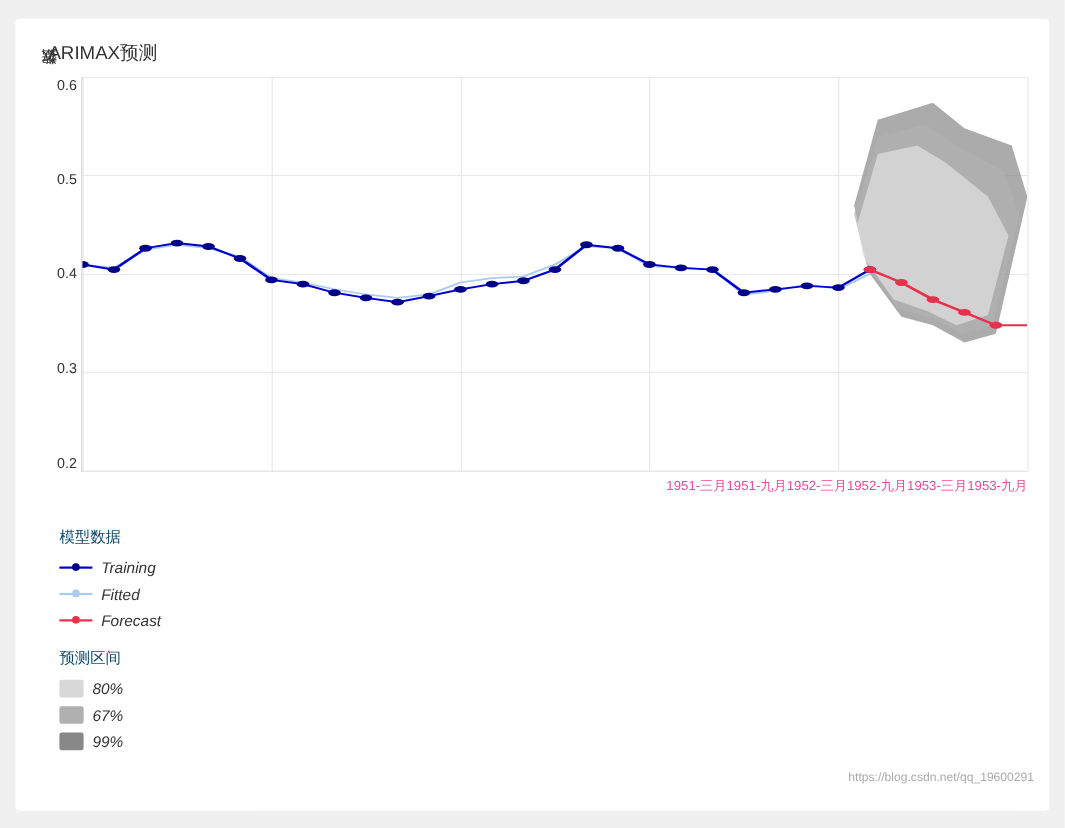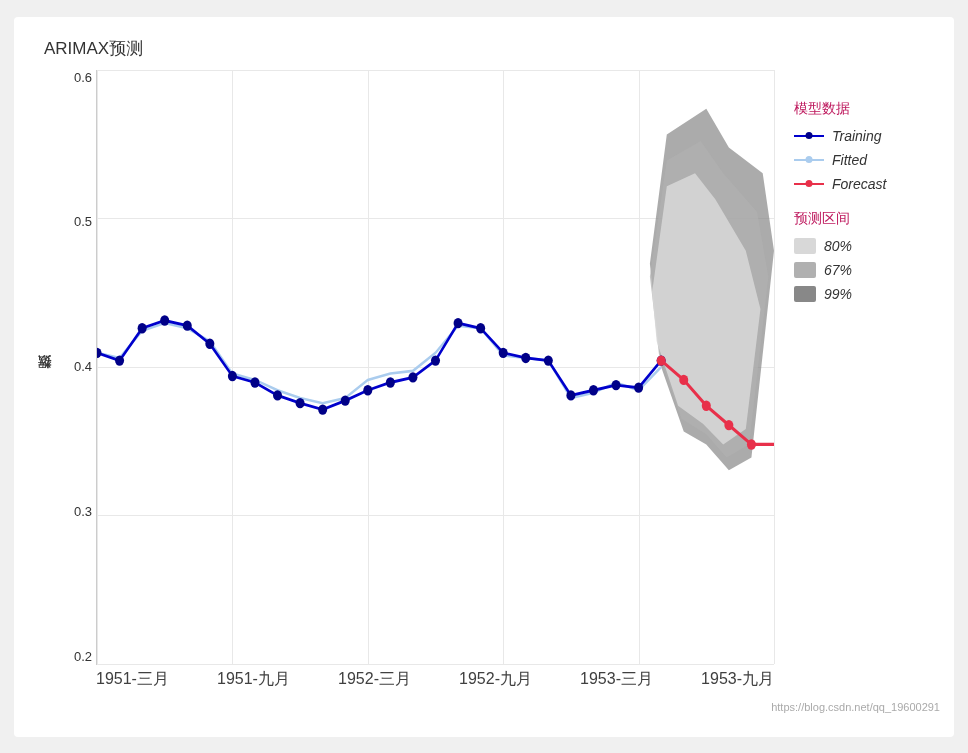--- a/index.html
+++ b/index.html
@@ -22,21 +22,21 @@
     }
     .title {
       font-size: 17px;
       font-weight: normal;
       color: #333;
       margin-bottom: 10px;
       margin-left: 10px;
     }
     .chart-area {
       display: flex;
-      flex-direction: row;
+      flex-direction: column;
       width: 100%;
       height: 620px;
     }
     .y-axis-label {
       writing-mode: vertical-rl;
       transform: rotate(180deg);
       font-size: 14px;
       color: #333;
       display: flex;
       align-items: center;
@@ -68,44 +68,44 @@
       justify-content: space-between;
       font-size: 13px;
       color: #333;
     }
     .y-tick {
       text-align: right;
       width: 40px;
     }
     .x-axis-labels {
       display: flex;
-      justify-content: space-between;
+      justify-content: flex-end;
       margin-left: 40px;
-      font-size: 16px;
-      color: #404040;
+      font-size: 12px;
+      color: #ec4899;
       margin-top: 4px;
     }
     .x-axis-title {
       text-align: center;
       font-size: 14px;
       color: #333;
       margin-top: 4px;
       margin-left: 40px;
     }
     .legend-area {
       width: 160px;
       padding-left: 20px;
       padding-top: 30px;
       font-size: 14px;
       color: #333;
     }
     .legend-title {
       font-size: 14px;
       margin-bottom: 10px;
-      color: #be185d;
+      color: #0c4a6e;
     }
     .legend-item {
       display: flex;
       align-items: center;
       margin-bottom: 8px;
       font-style: italic;
     }
     .legend-line {
       width: 30px;
       height: 2px;

